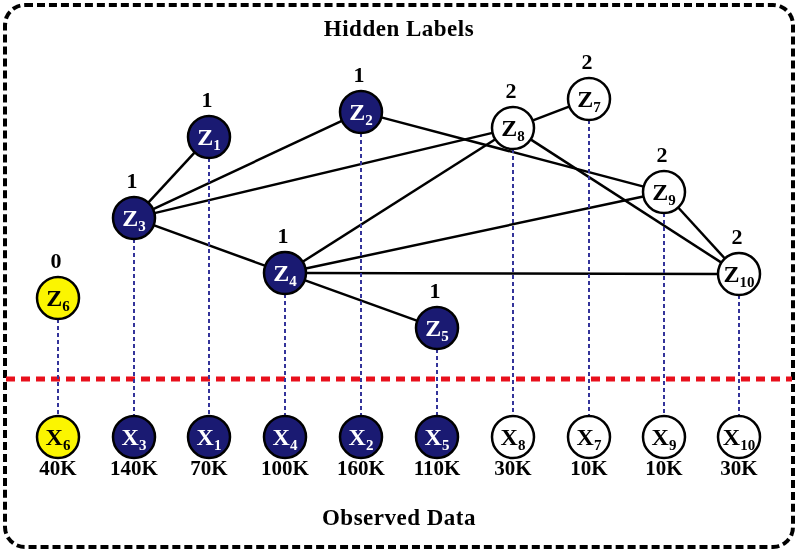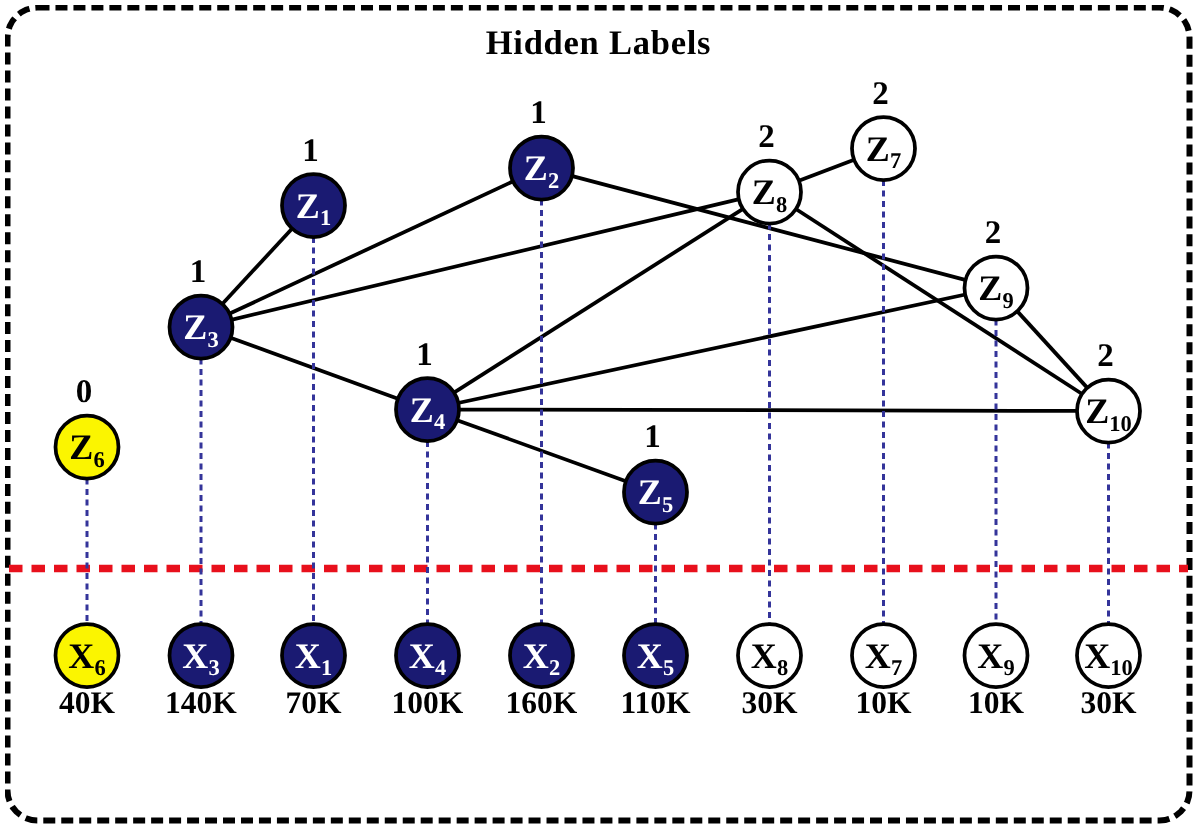--- a/index.html
+++ b/index.html
@@ -29,20 +29,21 @@
   .title.top{top:16px;}
   .title.bottom{top:505px;}
   svg{position:absolute;left:0;top:0;}
 </style>
 </head>
 <body>
 
 <div class="canvas">
   <div class="frame"></div>
   <div class="title top">Hidden Labels</div>
+  <div class="title bottom">Observed Data</div>
   <svg id="graph" width="798" height="552">
       <line x1="147.5881606299661" y1="203.3247865196366" x2="195.4118393700339" y2="151.6752134803634" stroke="#000000" stroke-width="2.5"></line>
       <line x1="152.12162279647777" y1="209.53792063248176" x2="342.87837720352223" y2="120.46207936751824" stroke="#000000" stroke-width="2.5"></line>
       <line x1="152.79223218240116" y1="224.8448527816693" x2="266.20776781759884" y2="266.1551472183307" stroke="#000000" stroke-width="2.5"></line>
       <line x1="153.45887528990966" y1="213.37915890213227" x2="493.54112471009034" y2="132.62084109786773" stroke="#000000" stroke-width="2.5"></line>
       <line x1="301.8762769061286" y1="262.26728003776907" x2="496.1237230938714" y2="138.73271996223093" stroke="#000000" stroke-width="2.5"></line>
       <line x1="304.55831101075654" y1="268.81999157817603" x2="644.4416889892434" y2="196.18000842182397" stroke="#000000" stroke-width="2.5"></line>
       <line x1="304.99995148380714" y1="273.0440527565723" x2="719.0000485161929" y2="273.9559472434277" stroke="#000000" stroke-width="2.5"></line>
       <line x1="303.80668234573704" y1="279.805049532997" x2="418.19331765426296" y2="321.194950467003" stroke="#000000" stroke-width="2.5"></line>
       <line x1="380.33735097120785" y1="117.10557121352022" x2="644.6626490287921" y2="186.89442878647978" stroke="#000000" stroke-width="2.5"></line>

